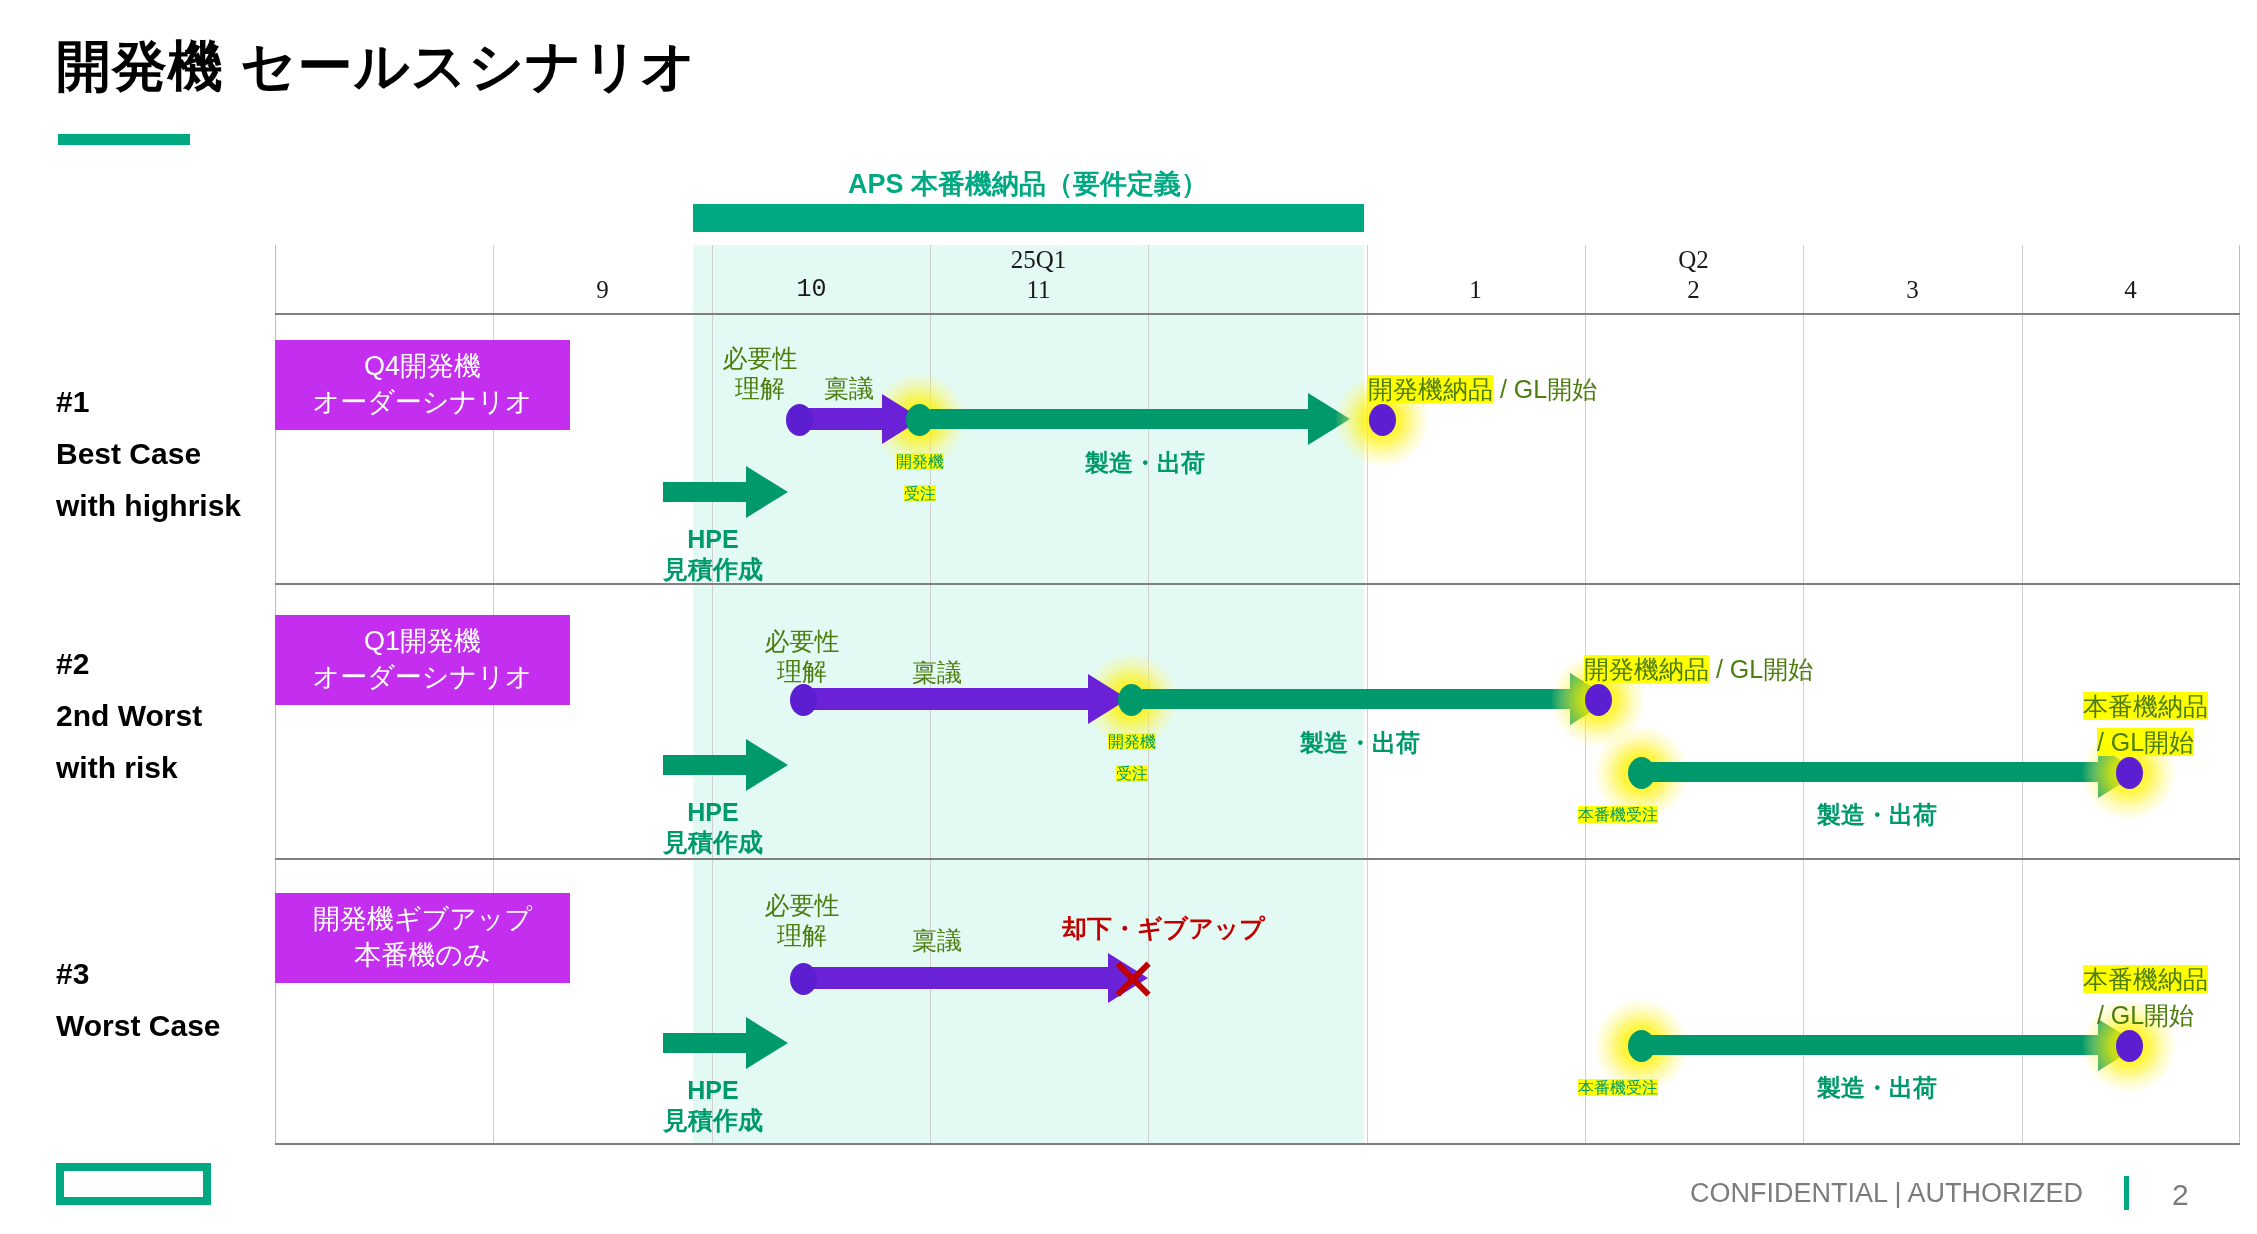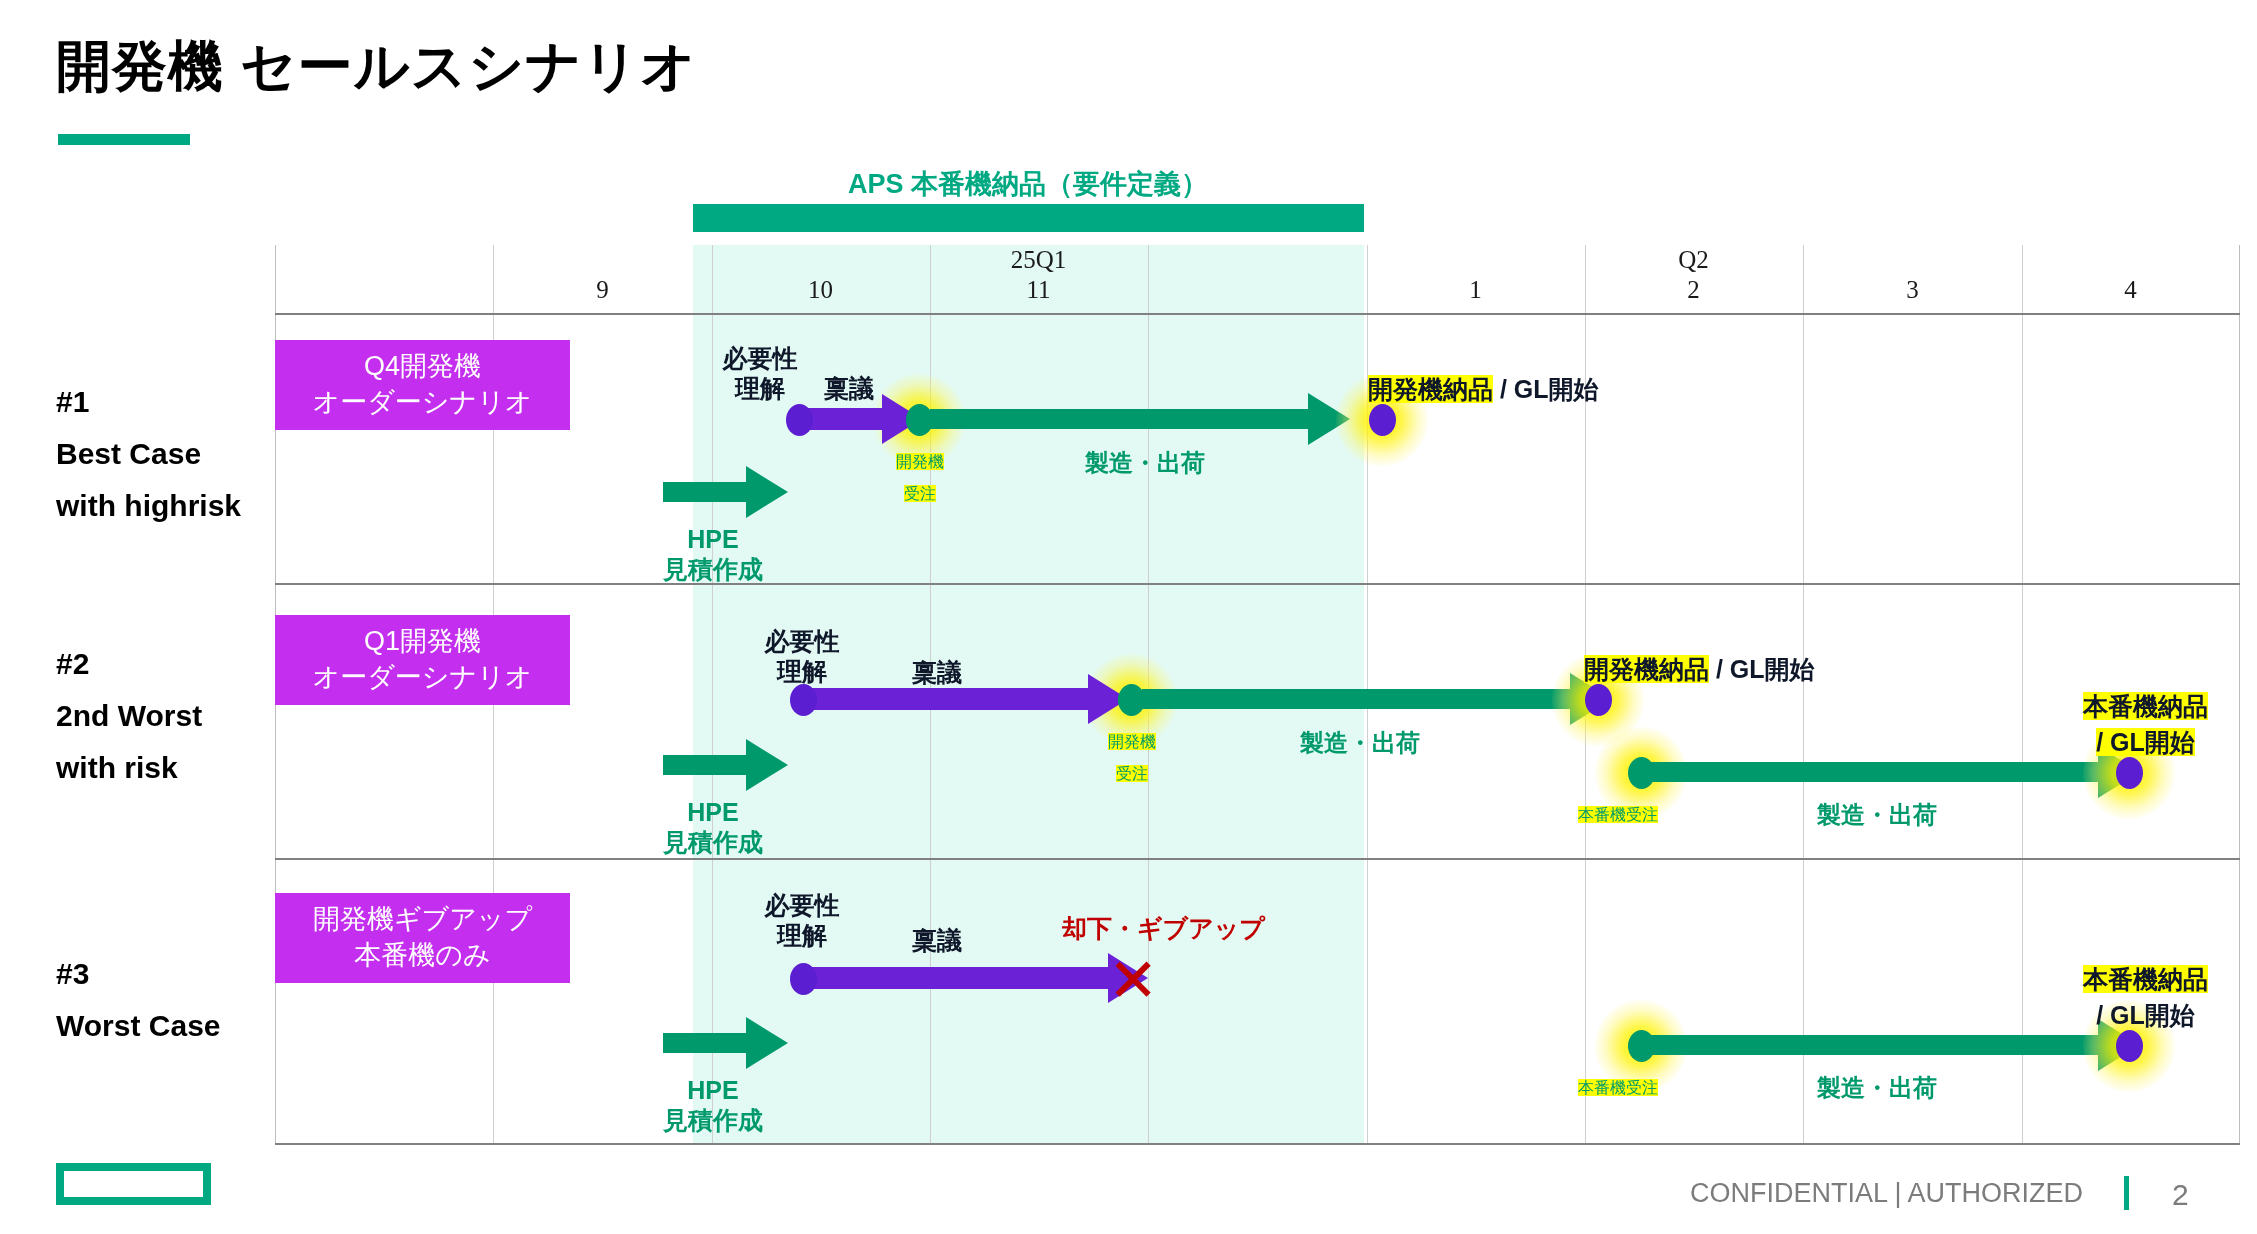--- a/index.html
+++ b/index.html
@@ -83,21 +83,21 @@
   }
   .dot.green { background: #00996c; }
   .dot.purple { background: #5b1fd1; }
   .glow {
     position: absolute; width: 92px; height: 92px; border-radius: 50%;
     background: radial-gradient(circle, rgba(255,242,0,0.95) 0%, rgba(255,242,0,0.75) 28%, rgba(255,245,90,0.35) 55%, rgba(255,250,180,0) 74%);
   }
 
   
   .ann { position: absolute; white-space: nowrap; line-height: 30px; text-align: center; }
-  .ann.purple { color: #0f172a; font-weight: 700; font-size: 25px; }
+  .ann.purple { color: #4d7c0f; font-weight: 400; font-size: 25px; }
   .ann.green  { color: #00996c; font-weight: 700; font-size: 25px; }
   .ann.green-thin { color: #00996c; font-weight: 700; font-size: 24px; }
   .ann.red    { color: #c00000; font-weight: 700; font-size: 25px; }
   .ann.center { text-align: center; }
   .hl { background: #ffff00; }
   .hl-g { background: #ffff00; color: #00996c; }
 
   .xmark {
     position: absolute; color: #c00000; font-size: 60px; font-weight: 700;
     line-height: 60px; font-family: "DejaVu Sans", sans-serif;
@@ -145,21 +145,21 @@
 
     <div class="hline" style="top:68px;"></div>
     <div class="hline" style="top:338px;"></div>
     <div class="hline" style="top:613px;"></div>
     <div class="hline" style="top:898px;"></div>
 
     <div class="colhead" style="left:205px; width:245px;">
       <span class="q"></span>
       <span class="m">9</span>
     </div>
-    <div class="colhead" style="left:423px; width:245px;">
+    <div class="colhead" style="left:414px; width:245px;font-family:Liberation Mono, monospace;">
       <span class="q"></span>
       <span class="m">10</span>
     </div>
     <div class="colhead" style="left:641px; width:245px;">
       <span class="q">25Q1</span>
       <span class="m">11</span>
     </div>
     <div class="colhead" style="left:1078px; width:245px;">
       <span class="q"></span>
       <span class="m">1</span>

